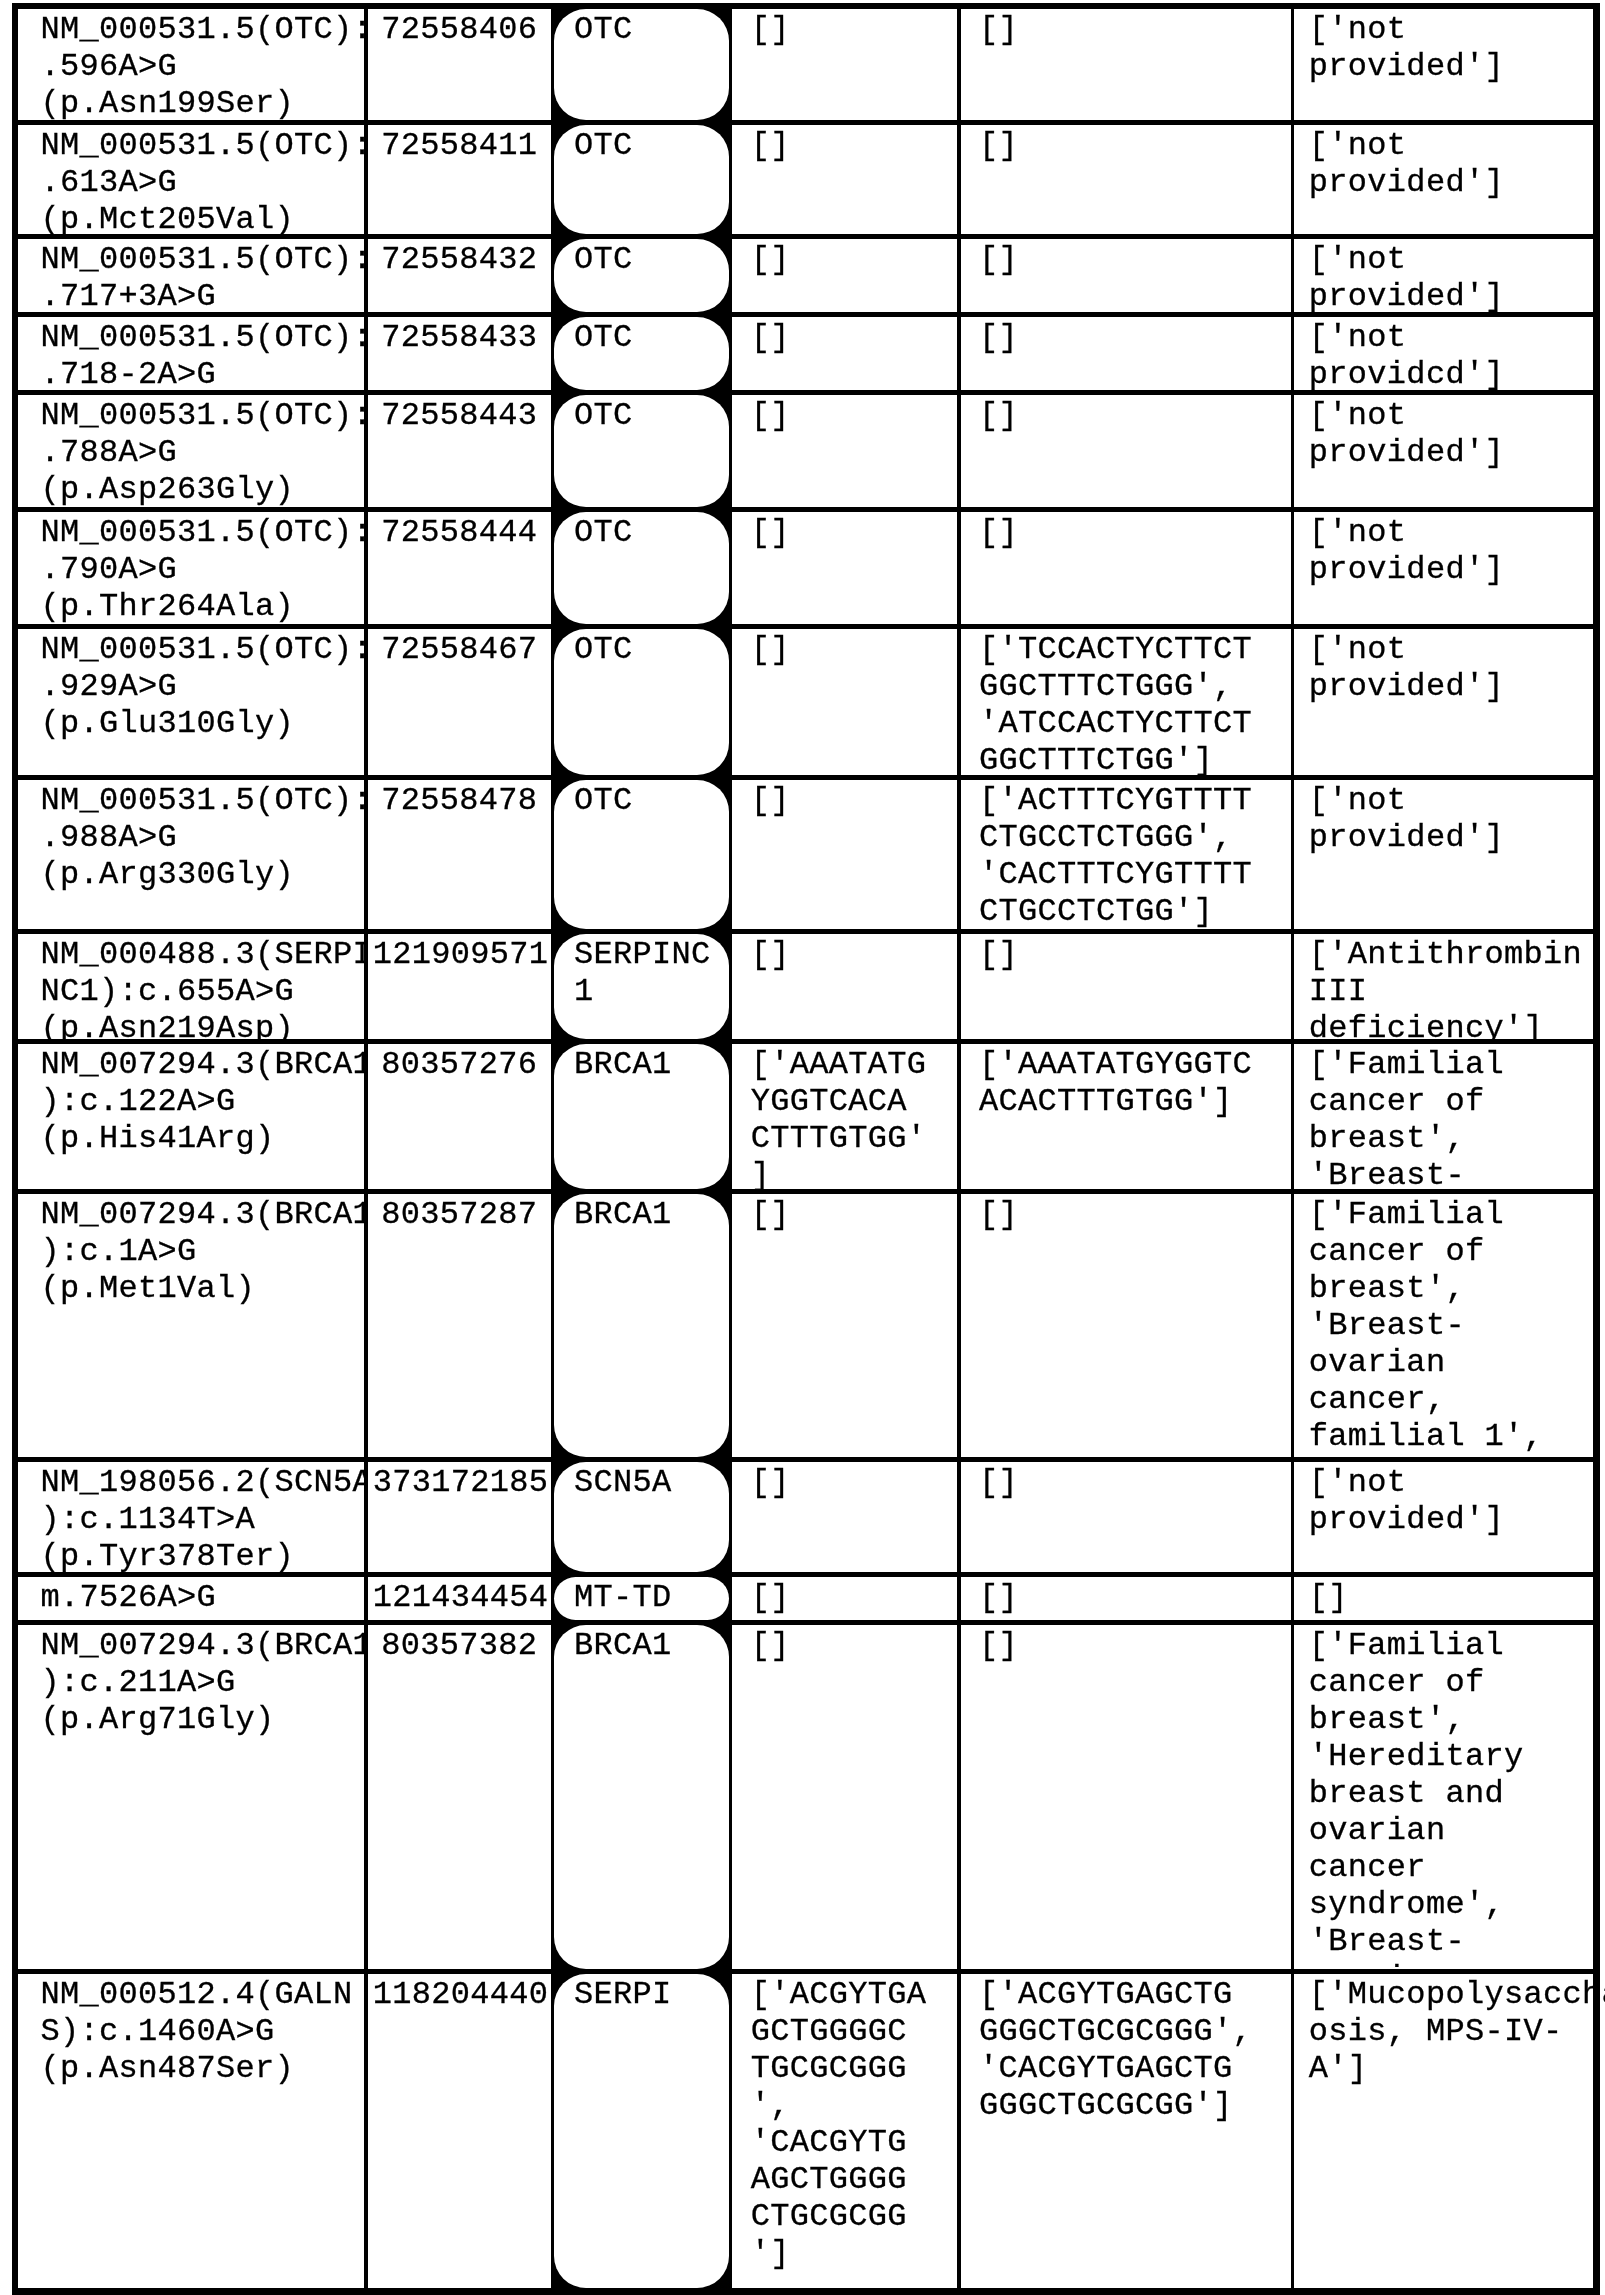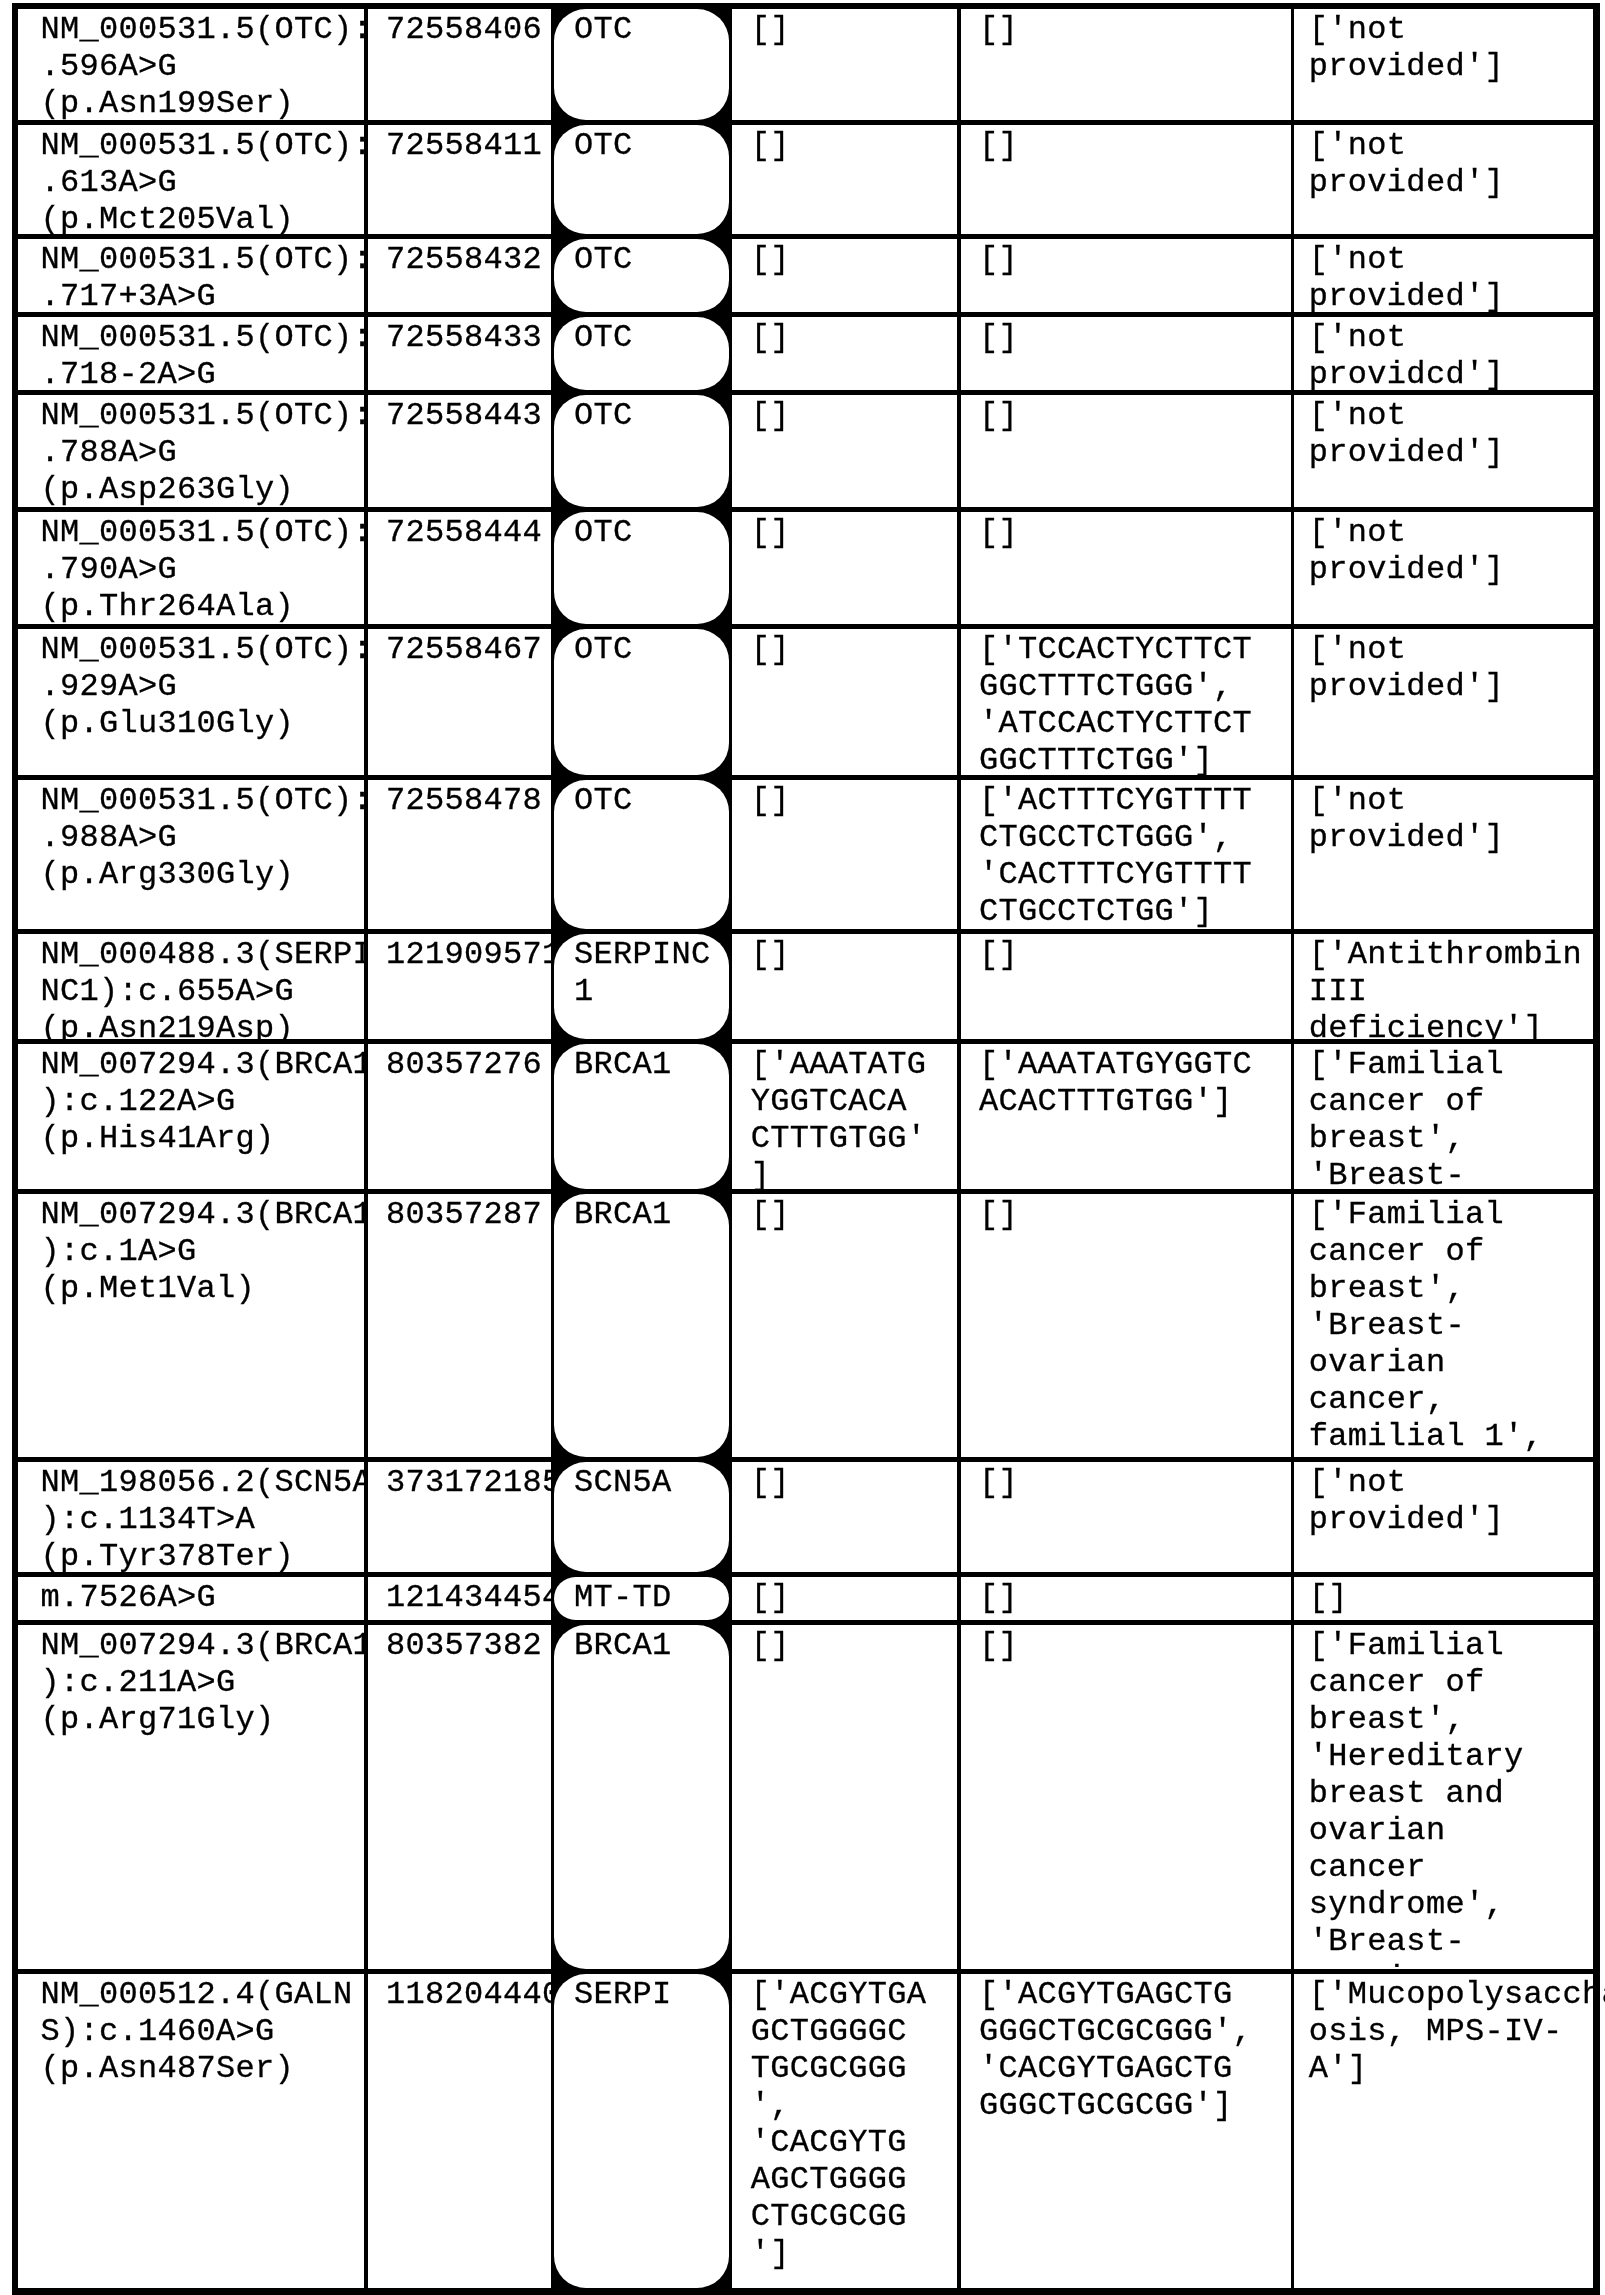--- a/index.html
+++ b/index.html
@@ -36,21 +36,21 @@
     box-sizing: border-box;
     font-size: 32px;
     line-height: 37px;
     letter-spacing: 0.3px;
     white-space: pre-wrap;
     padding: 1.7px 5px 1.7px 18.4px;
     overflow: visible;
     -webkit-text-stroke: 0.3px #000000;
   }
   .cell.c0 { padding-left: 22px; }
-  .cell.c1 { text-align: right; padding-right: 13.3px; }
+  .cell.c1 { text-align: right; padding-right: 13.3px; padding-left: 5px; }
   .cell.c2 { padding-left: 20px; border-radius: 32px; }
   .cell.c3 { padding-left: 18.4px; }
   .cell.c4 { padding-left: 18.4px; }
   .cell.c5 { padding-left: 15px; }
 </style>
 </head>
 <body>
 
 <div class="page">
   <div class="variant-table">

